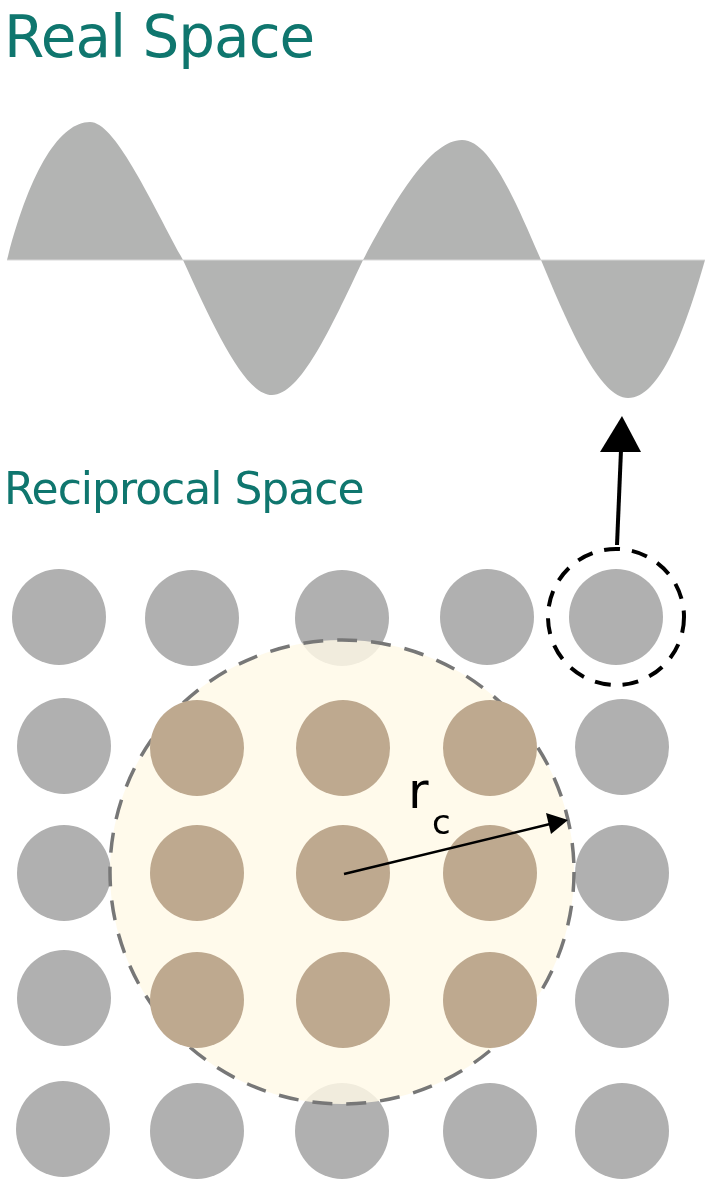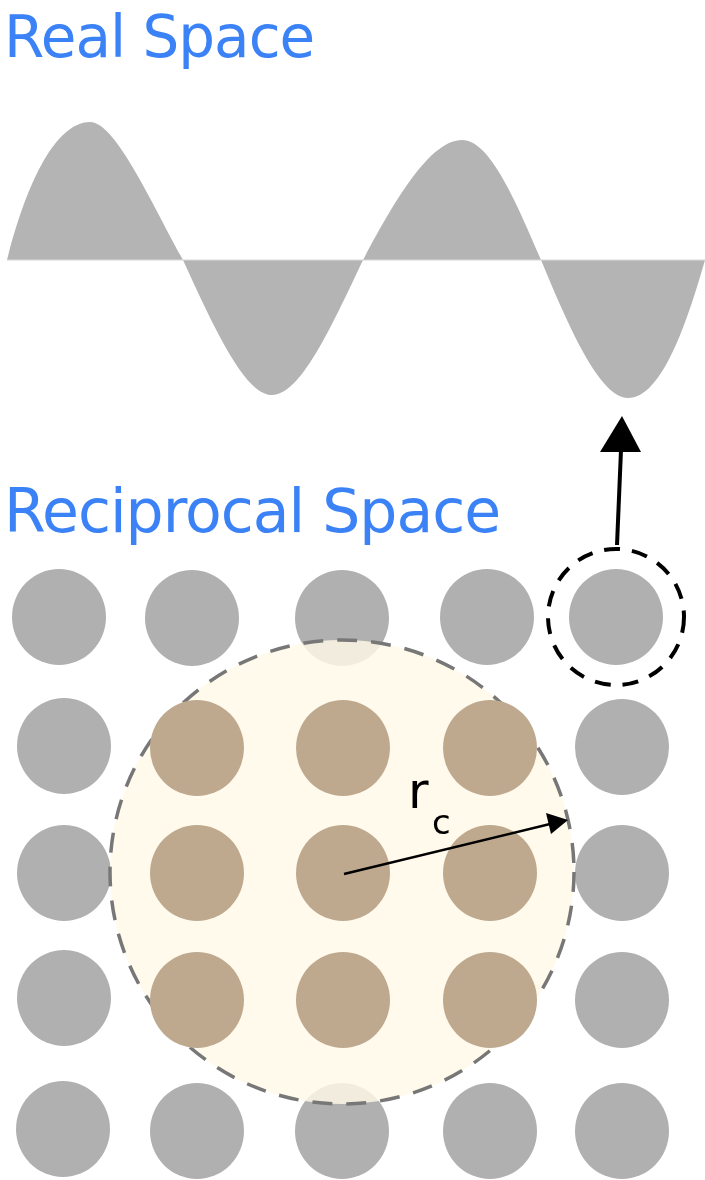--- a/index.html
+++ b/index.html
@@ -1,19 +1,19 @@
 <!DOCTYPE html>
 <html><head>
 <meta charset="utf-8">
 <style>
   html, body { margin: 0; padding: 0; background: #ffffff; }
   body { width: 705px; height: 1180px; position: relative; overflow: hidden; font-family: "DejaVu Sans", sans-serif; }
-  .title { position: absolute; left: 4px; color: #3b82f6; font-family: "DejaVu Sans", sans-serif; letter-spacing: -1px; white-space: nowrap; }
+  .title { position: absolute; left: 4px; color: #0f766e; font-family: "DejaVu Sans", sans-serif; letter-spacing: -1px; white-space: nowrap; }
   #real-title { top: 4px; font-size: 58px; line-height: 66px; }
-  #recip-title { top: 476px; font-size: 60px; line-height: 70px; }
+  #recip-title { top: 454px; font-size: 44px; line-height: 70px; }
   svg { position: absolute; left: 0; top: 0; }
   .label-r { font-family: "DejaVu Sans", sans-serif; font-size: 50px; fill: #000; }
   .label-c { font-family: "DejaVu Sans", sans-serif; font-size: 34px; fill: #000; }
 </style>
 </head>
 <body>
 
 <div id="real-title" class="title">Real Space</div>
 <div id="recip-title" class="title">Reciprocal Space</div>
 

